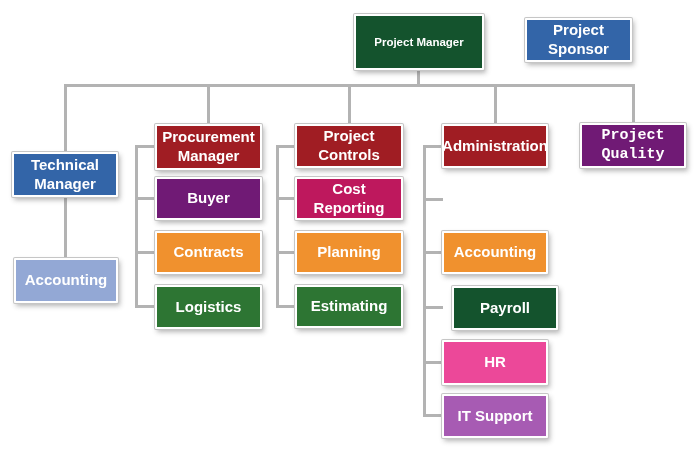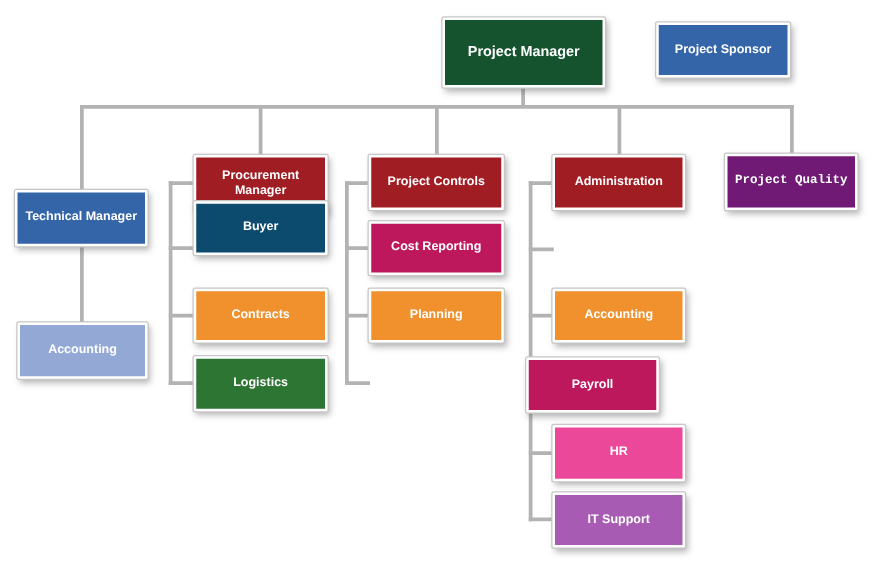--- a/index.html
+++ b/index.html
@@ -4,21 +4,21 @@
 <style>
   html,body { margin:0; padding:0; background:#ffffff; }
   #canvas {
     position:relative; width:700px; height:455px; background:#ffffff;
     font-family:"Liberation Sans", sans-serif; overflow:hidden;
   }
   .cline { position:absolute; background:#b3b3b3; }
   .node {
     position:absolute; box-sizing:border-box;
     display:flex; align-items:center; justify-content:center;
-    text-align:center; color:#ffffff; font-weight:bold; font-size:10px;
+    text-align:center; color:#ffffff; font-weight:bold; font-size:15px;
     line-height:1.25; padding:2px 4px;
     border:2px solid #ffffff; border-radius:1px;
     box-shadow:0 0 0 1px #c6c6c6, 2px 3px 5px rgba(90,90,90,0.45);
     z-index:2;
   }
   .node.lg { font-size:11.5px; }
   .bg-slate  { background:#3f4c6e; }
   .bg-blue   { background:#3365a8; }
   .bg-ltblue { background:#93a8d5; }
   .bg-red    { background:#a01d23; }
@@ -72,47 +72,50 @@
   <div class="node bg-blue" style="left: 12px; top: 152px; width: 106px; height: 45px; background-color: rgb(51, 101, 168);">
     <span class="lbl">Technical Manager</span>
   </div>
   <div class="node bg-ltblue" style="left: 14px; top: 258px; width: 104px; height: 45px; background-color: rgb(147, 168, 213);">
     <span class="lbl">Accounting</span>
   </div>
 
   <div class="node bg-red" style="left: 155px; top: 124px; width: 107px; height: 46px; background-color: rgb(160, 29, 35);">
     <span class="lbl">Procurement Manager</span>
   </div>
-  <div class="node bg-purple" style="left: 155px; top: 161px; width: 107px; height: 43px; background-color: #0c4a6e;">
+  <div class="node bg-purple" style="left: 155px; top: 177px; width: 107px; height: 43px; background-color: #701a75;">
     <span class="lbl">Buyer</span>
   </div>
   <div class="node bg-orange" style="left: 155px; top: 231px; width: 107px; height: 43px; background-color: rgb(240, 145, 46);">
     <span class="lbl">Contracts</span>
   </div>
   <div class="node bg-green" style="left: 155px; top: 285px; width: 107px; height: 44px; background-color: rgb(45, 117, 51);">
     <span class="lbl">Logistics</span>
   </div>
 
   <div class="node bg-red" style="left: 295px; top: 124px; width: 108px; height: 44px; background-color: rgb(160, 29, 35);">
     <span class="lbl">Project Controls</span>
   </div>
   <div class="node bg-purple" style="left: 295px; top: 177px; width: 108px; height: 43px; background-color: #be185d;">
     <span class="lbl">Cost Reporting</span>
   </div>
   <div class="node bg-orange" style="left: 295px; top: 231px; width: 108px; height: 43px; background-color: rgb(240, 145, 46);">
     <span class="lbl">Planning</span>
   </div>
+  <div class="node bg-green" style="left: 295px; top: 285px; width: 108px; height: 43px; background-color: rgb(45, 117, 51);">
+    <span class="lbl">Estimating</span>
+  </div>
 
   <div class="node bg-red" style="left: 442px; top: 124px; width: 106px; height: 44px; background-color: rgb(160, 29, 35);">
     <span class="lbl">Administration</span>
   </div>
   <div class="node bg-orange" style="left: 442px; top: 231px; width: 106px; height: 43px; background-color: rgb(240, 145, 46);">
     <span class="lbl">Accounting</span>
   </div>
-  <div class="node bg-green" style="left: 421px; top: 286px; width: 106px; height: 44px; background-color: #be185d;">
+  <div class="node bg-green" style="left: 452px; top: 286px; width: 106px; height: 44px; background-color: #14532d;">
     <span class="lbl">Payroll</span>
   </div>
   <div class="node bg-brightred" style="left: 442px; top: 340px; width: 106px; height: 45px; background-color: #ec4899;">
     <span class="lbl">HR</span>
   </div>
   <div class="node bg-ltpurple" style="left: 442px; top: 394px; width: 106px; height: 44px; background-color: rgb(167, 91, 179);">
     <span class="lbl">IT Support</span>
   </div>
 
   <div class="node bg-red" style="left: 580px; top: 123px; width: 106px; height: 45px; background-color: #701a75; font-family: Liberation Mono, monospace;">

